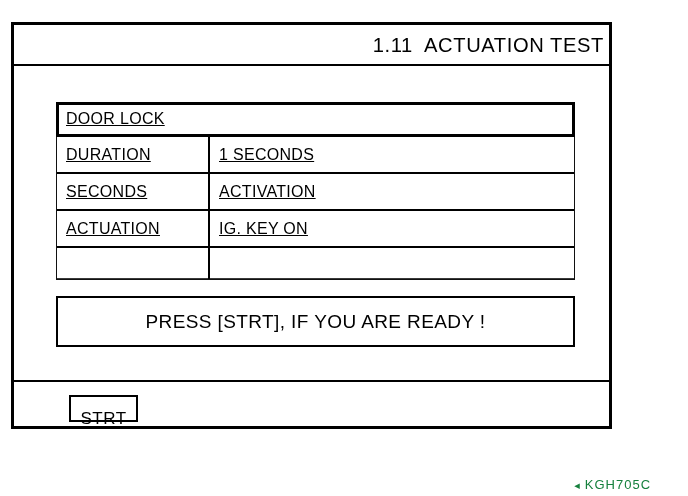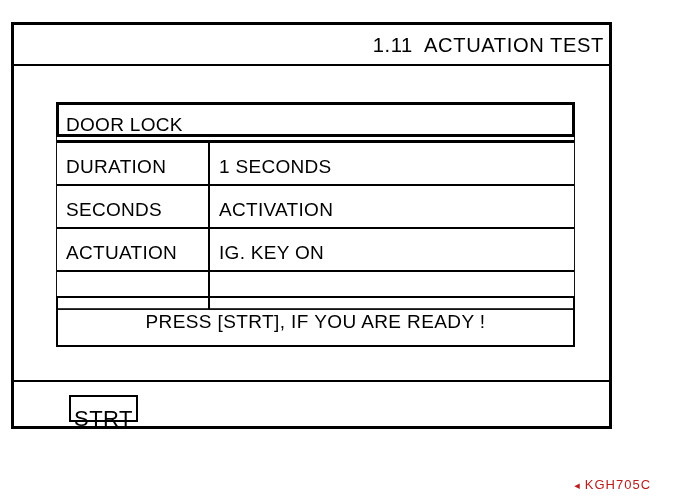--- a/index.html
+++ b/index.html
@@ -65,26 +65,27 @@
     box-sizing: border-box;
     border: 1px solid #111111;
     border-collapse: collapse;
   }
   #param-table table {
     border-collapse: collapse;
     width: 100%;
     table-layout: fixed;
   }
   #param-table td {
-    padding: 6px 0 0 9px;
-    font-size: 19px;
+    padding: 0 0 0 9px;
+    font-size: 16px;
     letter-spacing: 0.3px;
     white-space: nowrap;
     vertical-align: middle;
     transform: scaleX(1);
+    text-decoration: underline;
   }
   .col-label { width: 143px; }
   .row-header td {
     height: 31px;
     border-bottom: 3px solid #000000;
     font-size: 19px;
   }
   #param-table .row-header {
     outline: none;
   }
@@ -144,33 +145,33 @@
     width: 69px;
     height: 27px;
     box-sizing: border-box;
     border: 2px solid #000000;
     background: #ffffff;
     display: flex;
     align-items: center;
     justify-content: center;
   }
   #strt-button span {
-    font-size: 22px;
+    font-size: 17px;
     letter-spacing: 0.5px;
     margin-top: 21px;
   }
 
   
   #figure-code {
     position: absolute;
     left: 565px;
     top: 462px;
     font-size: 13px;
     letter-spacing: 1px;
-    color: #b91c1c;
+    color: #15803d;
     white-space: pre;
   }
   #figure-code .mark {
     font-size: 11px;
     margin-right: 4px;
   }
 </style>
 </head>
 <body>
 

